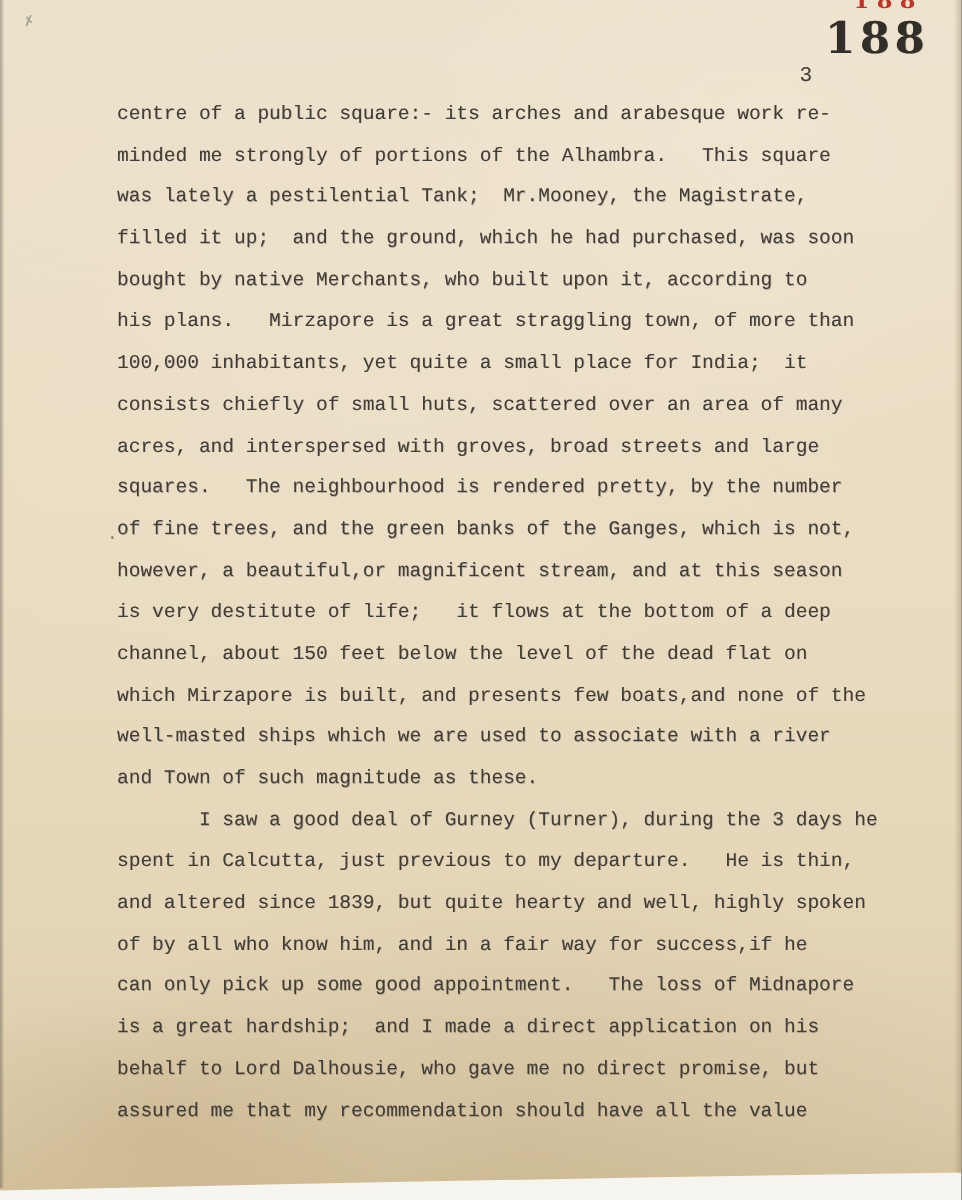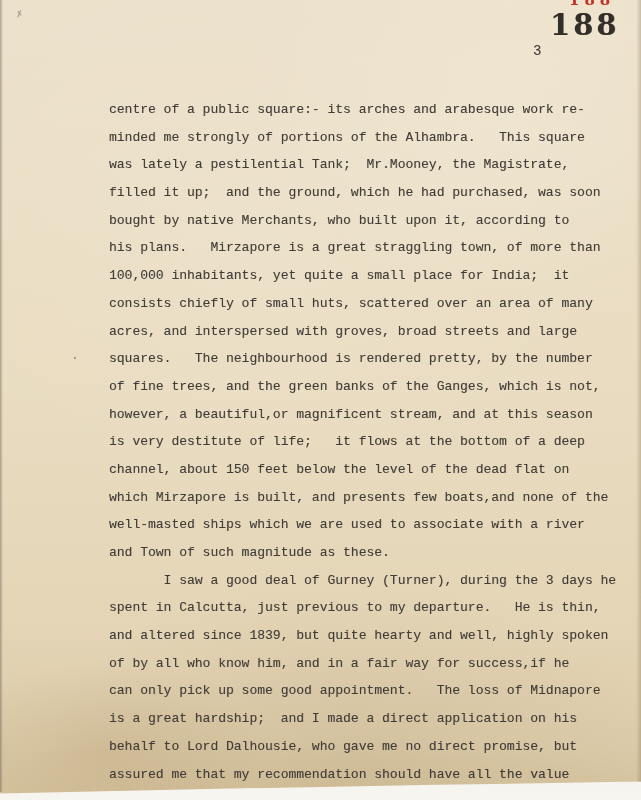--- a/index.html
+++ b/index.html
@@ -30,27 +30,26 @@
     background: linear-gradient(90deg, rgba(70,65,55,0.40), rgba(70,65,55,0));
   }
   .right-edge {
     position: absolute; z-index: 2;
     right: 0; top: 0; width: 5px; height: 97.7%;
     background: linear-gradient(270deg, rgba(120,100,70,0.30), rgba(120,100,70,0));
   }
   
   .textblock {
     position: absolute; z-index: 3;
-    left: 109px; top: 62px; width: 520px;
+    left: 78px; top: 62px; width: 520px;
     font-size: 13px;
     line-height: 27.7px;
     color: #403c37;
     white-space: pre;
     text-shadow: 0.4px 0.4px 0 rgba(64,60,55,0.30);
-    margin-top: 34px;
   }
   .textblock .line { height: 27.7px; }
   
   .folio {
     position: absolute; z-index: 3;
     top: 8px; left: 550px;
     font-family: "DejaVu Serif", serif;
     font-size: 29px; font-weight: bold;
     letter-spacing: 3px;
     color: #322e29;

